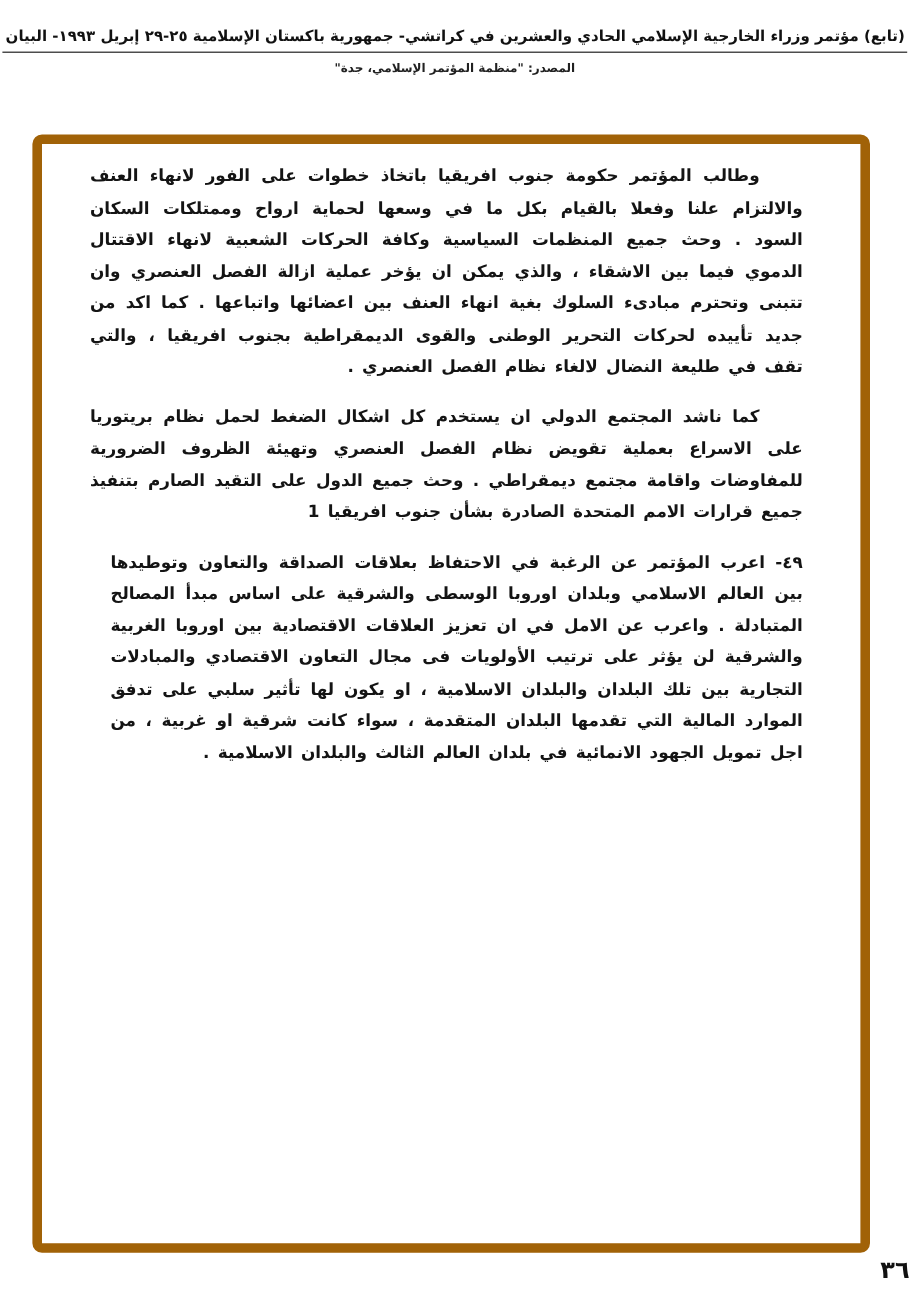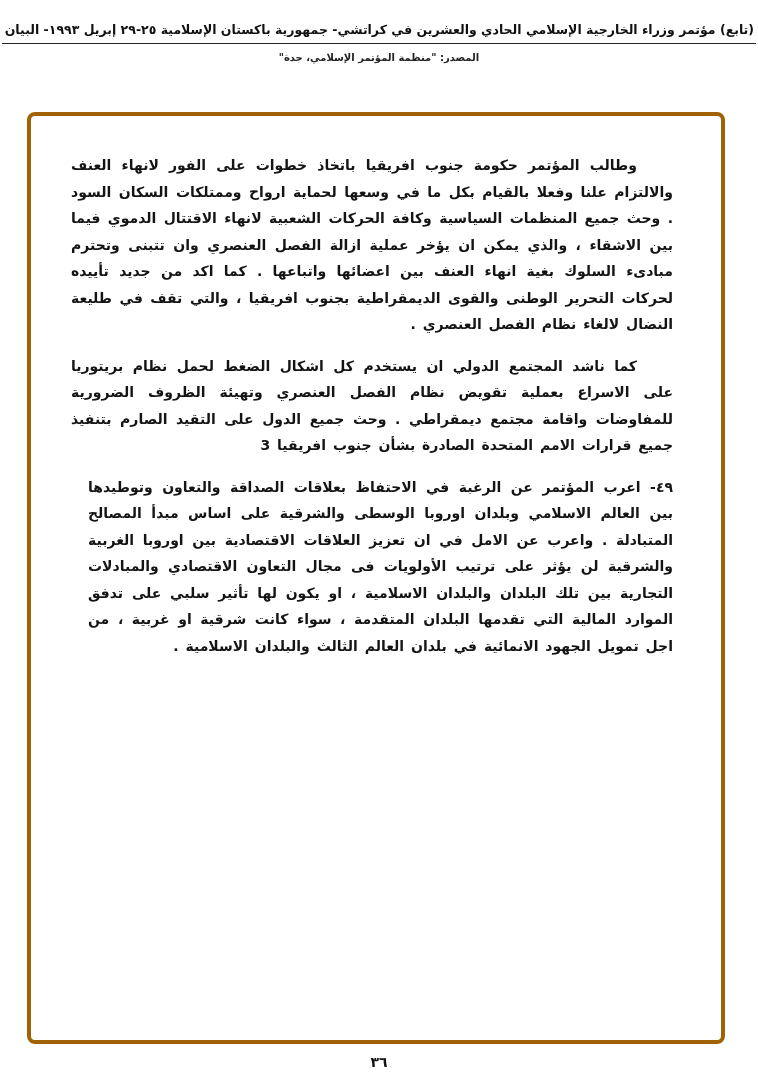--- a/index.html
+++ b/index.html
@@ -42,25 +42,25 @@
     font-size: 10px;
     font-weight: bold;
     color: #222;
   }
   .green-box {
     position: absolute;
     left: 27px;
     top: 112px;
     width: 698px;
     height: 932px;
-    border: 4px solid #a16207;
+    border: 8px solid #a16207;
     border-radius: 8px;
     background: #ffffff;
     box-sizing: border-box;
-    padding: 36px 48px 20px 40px;
+    padding: 14px 48px 20px 40px;
   }
   .para {
     direction: rtl;
     text-align: justify;
     font-size: 14px;
     font-weight: bold;
     color: #141414;
     line-height: 26.5px;
     margin: 0 0 15px 0;
     word-spacing: 2px;
@@ -70,39 +70,39 @@
   }
   .para.numbered {
     text-indent: 0;
     margin-left: 17px;
   }
   .page-number {
     position: absolute;
     bottom: 8px;
     left: 0;
     right: 0;
-    text-align: center;
-    font-size: 14px;
+    text-align: right;
+    font-size: 20px;
     font-weight: bold;
     color: #111;
     direction: rtl;
   }
 </style>
 </head>
 <body>
 
 <div class="page">
 
   <div class="header">
     <div class="header-title">(تابع) مؤتمر وزراء الخارجية الإسلامي الحادي والعشرين في كراتشي- جمهورية باكستان الإسلامية ٢٥-٢٩ إبريل ١٩٩٣- البيان الختام</div>
     <div class="header-rule"></div>
     <div class="header-source">المصدر: "منظمة المؤتمر الإسلامي، جدة"</div>
   </div>
 
   <div class="green-box">
     <p class="para indent">وطالب المؤتمر حكومة جنوب افريقيا باتخاذ خطوات على الفور لانهاء العنف والالتزام علنا وفعلا بالقيام بكل ما في وسعها لحماية ارواح وممتلكات السكان السود . وحث جميع المنظمات السياسية وكافة الحركات الشعبية لانهاء الاقتتال الدموي فيما بين الاشقاء ، والذي يمكن ان يؤخر عملية ازالة الفصل العنصري وان تتبنى وتحترم مبادىء السلوك بغية انهاء العنف بين اعضائها واتباعها . كما اكد من جديد تأييده لحركات التحرير الوطنى والقوى الديمقراطية بجنوب افريقيا ، والتي تقف في طليعة النضال لالغاء نظام الفصل العنصري .</p>
-    <p class="para indent">كما ناشد المجتمع الدولي ان يستخدم كل اشكال الضغط لحمل نظام بريتوريا على الاسراع بعملية تقويض نظام الفصل العنصري وتهيئة الظروف الضرورية للمفاوضات واقامة مجتمع ديمقراطي . وحث جميع الدول على التقيد الصارم بتنفيذ جميع قرارات الامم المتحدة الصادرة بشأن جنوب افريقيا 3</p>
+    <p class="para indent">كما ناشد المجتمع الدولي ان يستخدم كل اشكال الضغط لحمل نظام بريتوريا على الاسراع بعملية تقويض نظام الفصل العنصري وتهيئة الظروف الضرورية للمفاوضات واقامة مجتمع ديمقراطي . وحث جميع الدول على التقيد الصارم بتنفيذ جميع قرارات الامم المتحدة الصادرة بشأن جنوب افريقيا 1</p>
     <p class="para numbered">٤٩- اعرب المؤتمر عن الرغبة في الاحتفاظ بعلاقات الصداقة والتعاون وتوطيدها بين العالم الاسلامي وبلدان اوروبا الوسطى والشرقية على اساس مبدأ المصالح المتبادلة . واعرب عن الامل في ان تعزيز العلاقات الاقتصادية بين اوروبا الغربية والشرقية لن يؤثر على ترتيب الأولويات فى مجال التعاون الاقتصادي والمبادلات التجارية بين تلك البلدان والبلدان الاسلامية ، او يكون لها تأثير سلبي على تدفق الموارد المالية التي تقدمها البلدان المتقدمة ، سواء كانت شرقية او غربية ، من اجل تمويل الجهود الانمائية في بلدان العالم الثالث والبلدان الاسلامية .</p>
   </div>
 
   <div class="page-number">٣٦</div>
 
 </div>
 
 </body></html>

